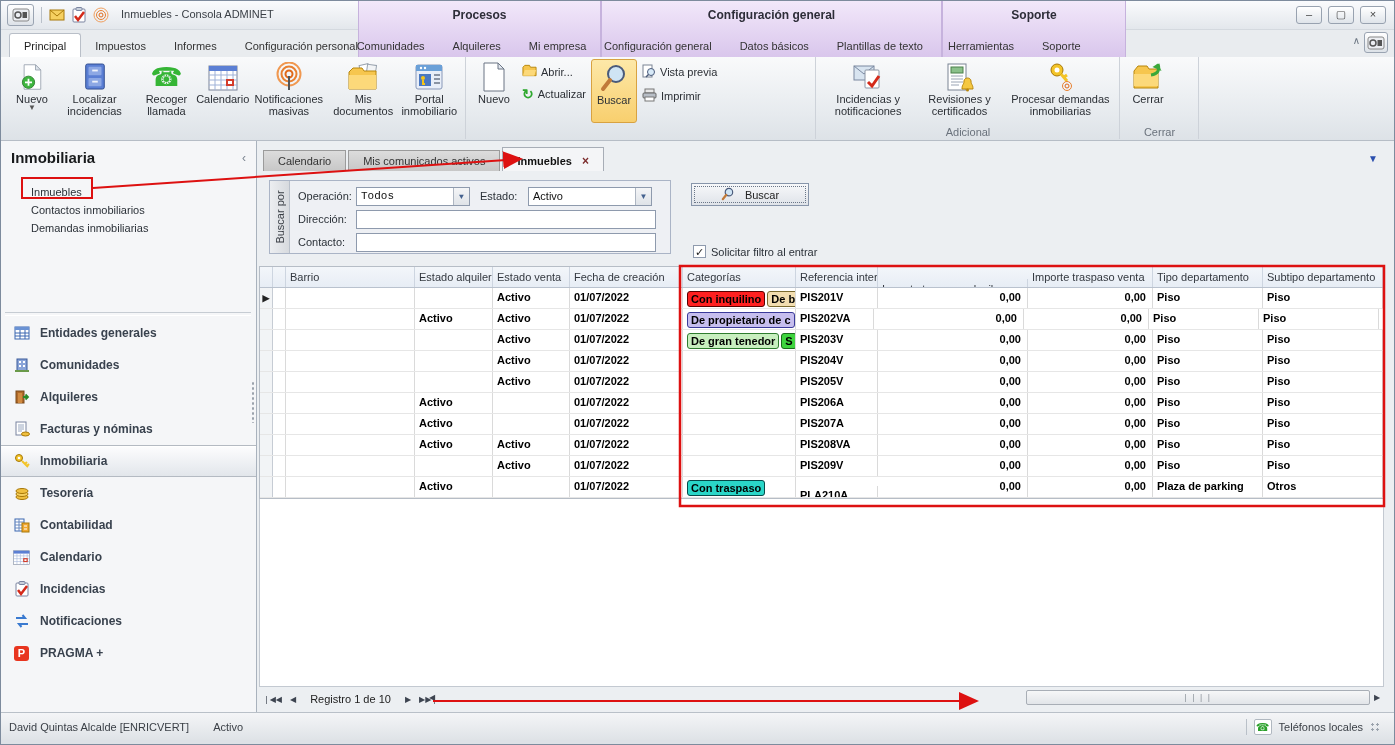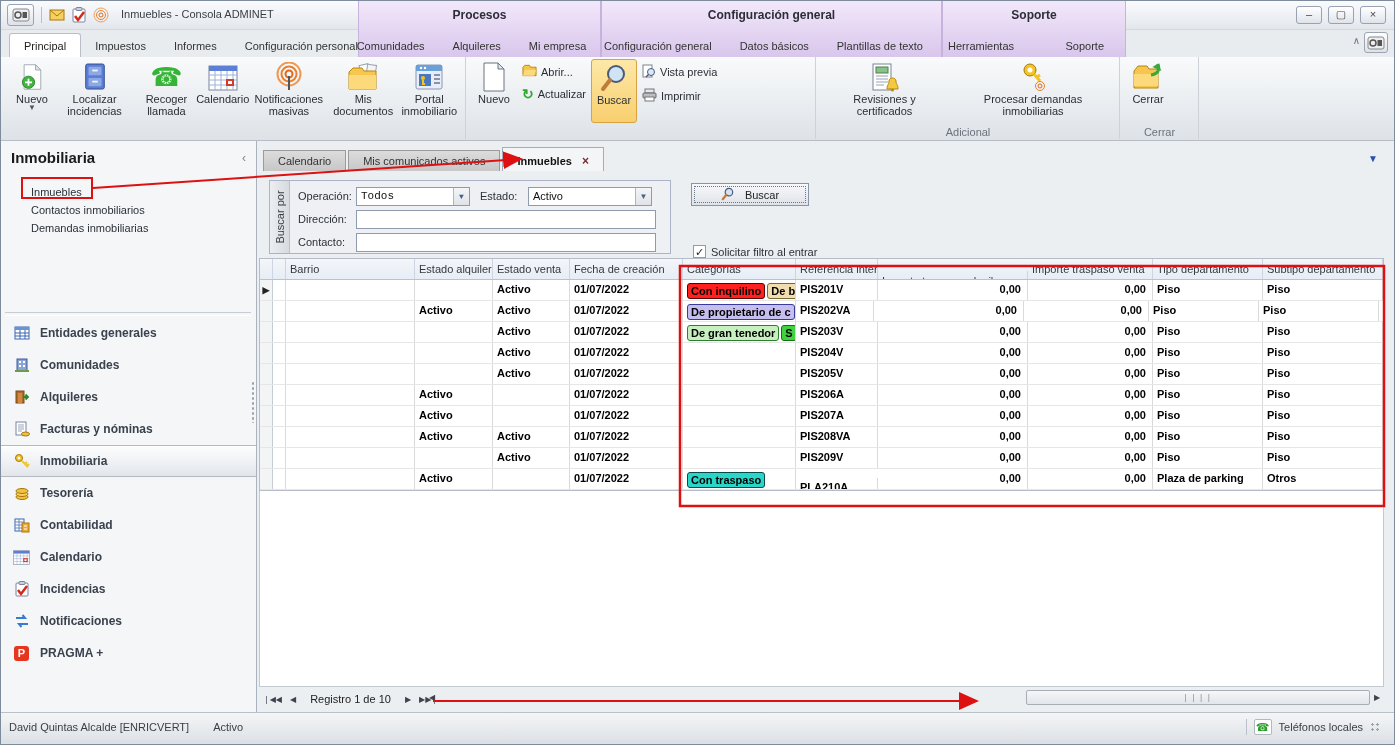--- a/index.html
+++ b/index.html
@@ -104,21 +104,21 @@
   .buscar-btn { position:absolute; left:434px; top:42px; width:118px; height:23px;
     border:1px solid #8795aa; background:linear-gradient(#f7f8fa,#dfe3e9); display:flex; align-items:center; }
   .buscar-btn .inner { flex:1; margin:2px; border:1px dotted #6b7788; height:17px;
     display:flex; align-items:center; justify-content:center; gap:10px; font-size:11px; color:#222; }
   .chkrow { position:absolute; left:436px; top:104px; display:flex; align-items:center; gap:5px; }
   .chkbox { width:13px; height:13px; border:1px solid #8e9aad; background:#fff; font-size:11px;
     line-height:12px; text-align:center; color:#222; }
   .chklabel { font-size:11px; color:#2b3138; }
 
   
-  .grid { position:absolute; left:2px; top:117px; width:1125px; background:#fff;
+  .grid { position:absolute; left:2px; top:125px; width:1125px; background:#fff;
     border:1px solid #b6bdc6; }
   .gridfill { position:absolute; left:2px; top:125px; width:1125px; height:421px; background:#fff;
     border:1px solid #c3c9d1; }
   .g-head { display:flex; height:21px; background:linear-gradient(#f3f6fa,#e7edf5);
     border-bottom:1px solid #b9c2ce; }
   .g-hcell { font-size:11px; color:#33383f; padding:4px 3px 0 4px; border-right:1px solid #cdd5e0;
     overflow:hidden; white-space:nowrap; }
   .g-row { display:flex; height:21px; border-bottom:1px solid #e6e6e6; }
   .g-cell { font-size:11px; font-weight:bold; color:#000; padding:3px 3px 0 4px;
     border-right:1px solid #dadada; overflow:hidden; white-space:nowrap; }
@@ -220,21 +220,21 @@
       <div class="tabseg" style="width:243px;justify-content:center;" id="tabseg1">
           <div class="rtab">Comunidades</div>
           <div class="rtab">Alquileres</div>
           <div class="rtab">Mi empresa</div>
         </div>
       <div class="tabseg" style="width:341px;justify-content:center;" id="tabseg2">
           <div class="rtab">Configuración general</div>
           <div class="rtab">Datos básicos</div>
           <div class="rtab">Plantillas de texto</div>
         </div>
-      <div class="tabseg" style="width:184px;justify-content:space-between;" id="tabseg3">
+      <div class="tabseg" style="width:184px;justify-content:flex-start;" id="tabseg3">
           <div class="rtab">Herramientas</div>
           <div class="rtab">Soporte</div>
         </div>
     </div>
   </div>
   <span class="ribbon-chevron">∧</span>
   <span class="ribbon-appbtn" id="rb-app">
       <svg width="18" height="14">
         <rect x="1" y="1" width="16" height="12" rx="2" fill="#eceef2" stroke="#888"></rect>
         <circle cx="6" cy="7" r="3" fill="none" stroke="#555" stroke-width="1.5"></circle>
@@ -384,20 +384,31 @@
                 </svg></span>
               <span>Imprimir</span>
             </div>
           </div>
         </div>
       </div>
       <div class="rgroup" style="left: 816px; width: 303px;">
         <div class="rg-items">
           <div class="bigbtn">
             <span class="bicon">
+              <svg width="30" height="30" viewBox="0 0 30 30">
+                <rect x="1" y="4" width="20" height="14" fill="#d8e4f0" stroke="#7a88a0"></rect>
+                <path d="M1 4l10 8 10-8" fill="none" stroke="#7a88a0"></path>
+                <rect x="12" y="8" width="14" height="18" rx="1" fill="#fff" stroke="#8a94a4"></rect>
+                <path d="M15 20l4 4 7-10" stroke="#d42a1a" stroke-width="3" fill="none"></path>
+              </svg>
+            </span>
+            <span class="blabel">Incidencias y notificaciones</span>
+          </div>
+          <div class="bigbtn">
+            <span class="bicon">
               <svg width="28" height="30" viewBox="0 0 28 30">
                 <rect x="2" y="2" width="18" height="26" fill="#fff" stroke="#7a8494"></rect>
                 <rect x="5" y="5" width="12" height="6" fill="#8ac08a" stroke="#4a804a"></rect>
                 <g stroke="#9aa4b4" fill="none">
                   <path d="M5 14h12M5 17h12M5 20h12M5 23h8"></path>
                 </g>
                 <path d="M16 27c0-5 2-4 2-8 0-2 2-3 3.5-3s3.5 1 3.5 3c0 4 2 3 2 8z" fill="#f5c842" stroke="#b8860b"></path>
                 <circle cx="21.5" cy="28" r="1.5" fill="#b8860b"></circle>
               </svg>
             </span>

